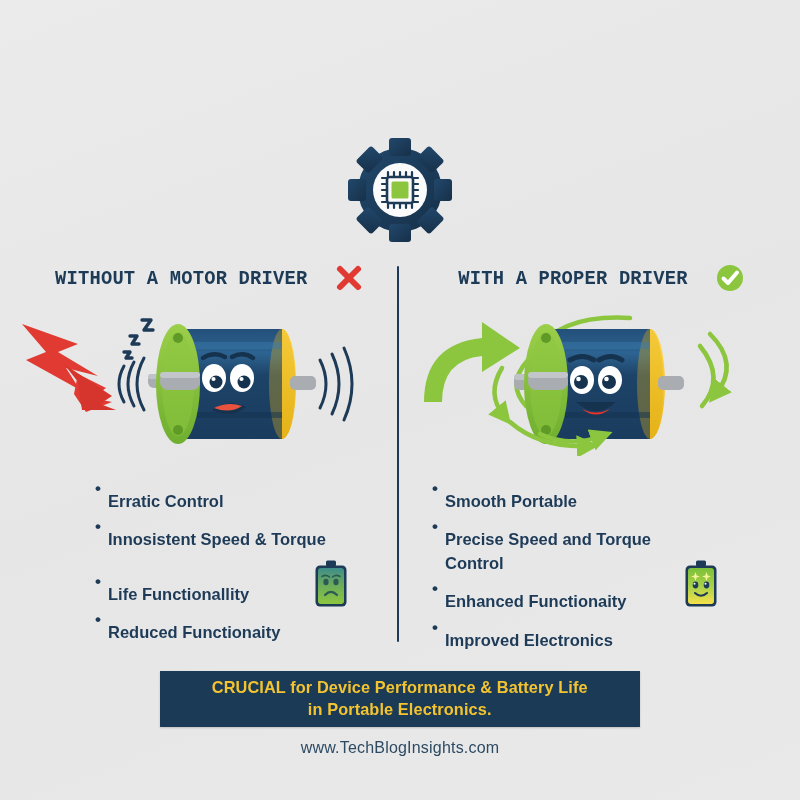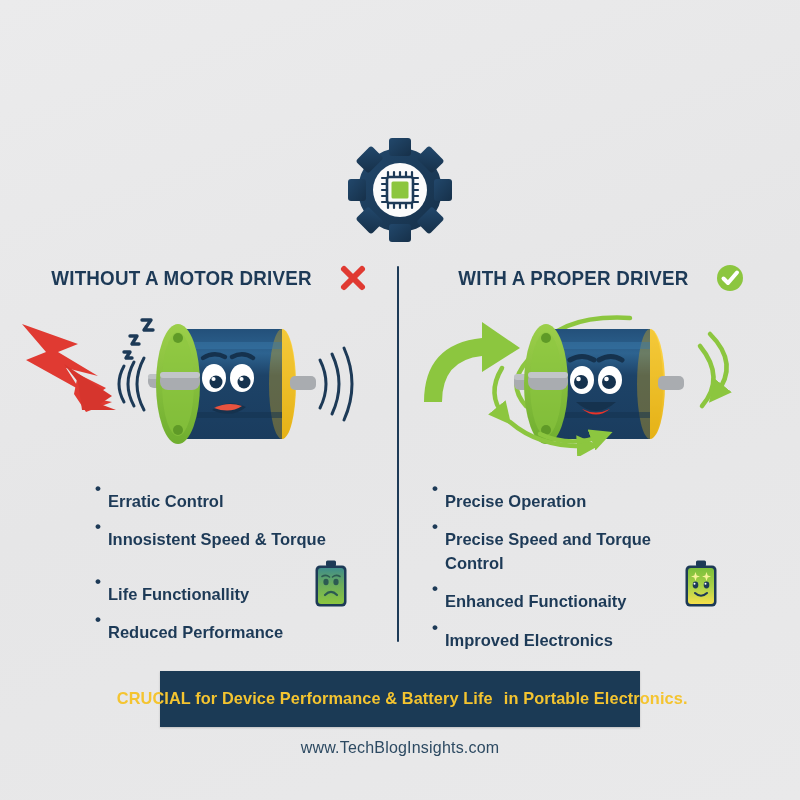--- a/index.html
+++ b/index.html
@@ -75,20 +75,21 @@
   }
   .col-left  { left: 20px;  width: 370px; }
   .col-right { left: 410px; width: 375px; }
 
   .col-head {
     display: flex;
     align-items: center;
     justify-content: center;
     gap: 20px;
     height: 40px;
+    font-family: Liberation Mono, monospace;
   }
   .col-head-text {
     font-size: 20px;
     font-weight: 700;
     color: #1d3a57;
     letter-spacing: 0.2px;
     transform: scaleX(0.94);
     white-space: nowrap;
   }
   .mark-x, .mark-check {
@@ -142,21 +143,21 @@
 
   
   .banner {
     position: absolute;
     left: 160px;
     top: 671px;
     width: 480px;
     height: 56px;
     background: #1b3a55;
     display: flex;
-    flex-direction: row;
+    flex-direction: column;
     align-items: center;
     justify-content: center;
     box-shadow: 0 1px 2px rgba(0,0,0,0.18);
   }
   .banner-line {
     color: #f4c430;
     font-size: 17px;
     font-weight: 700;
     letter-spacing: 0.1px;
     line-height: 1.28;
@@ -424,28 +425,28 @@
     <div class="bullet-item">
       <span class="bullet-dot">•</span>
       <span class="bullet-text">Innosistent Speed &amp; Torque</span>
     </div>
     <div class="bullet-item gap-before">
       <span class="bullet-dot">•</span>
       <span class="bullet-text">Life Functionallity</span>
     </div>
     <div class="bullet-item">
       <span class="bullet-dot">•</span>
-      <span class="bullet-text">Reduced Performance</span>
+      <span class="bullet-text">Reduced Functionaity</span>
     </div>
   </div>
 
   <div class="bullets bullets-right">
     <div class="bullet-item">
       <span class="bullet-dot">•</span>
-      <span class="bullet-text">Precise Operation</span>
+      <span class="bullet-text">Smooth Portable</span>
     </div>
     <div class="bullet-item">
       <span class="bullet-dot">•</span>
       <span class="bullet-text">Precise Speed and Torque Control</span>
     </div>
     <div class="bullet-item">
       <span class="bullet-dot">•</span>
       <span class="bullet-text">Enhanced Functionaity</span>
     </div>
     <div class="bullet-item">

